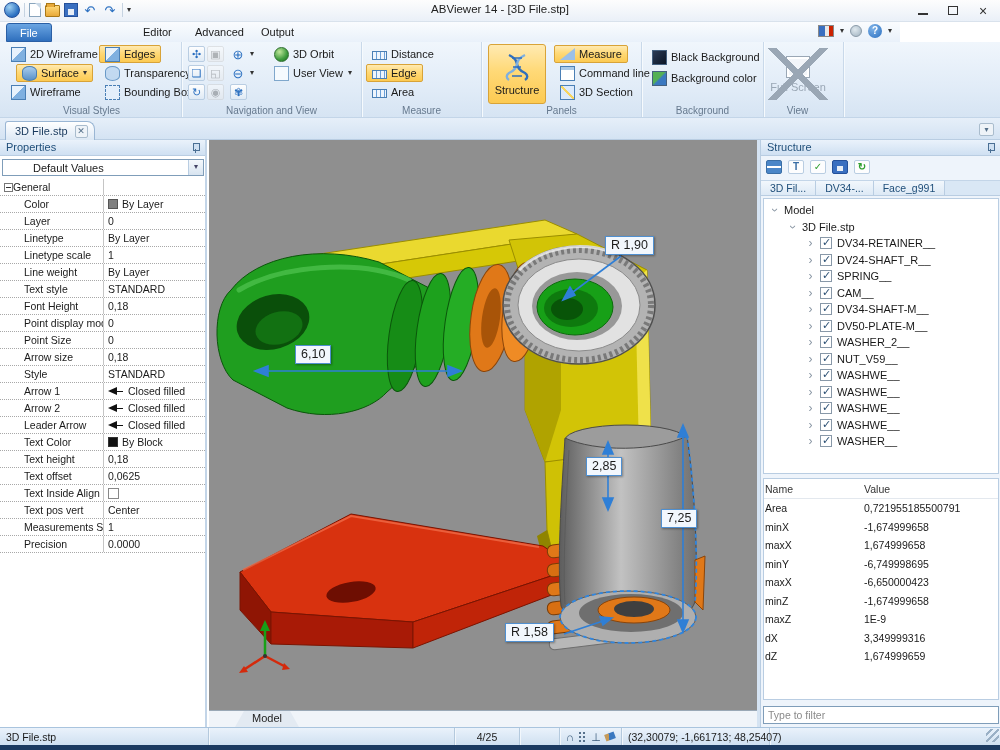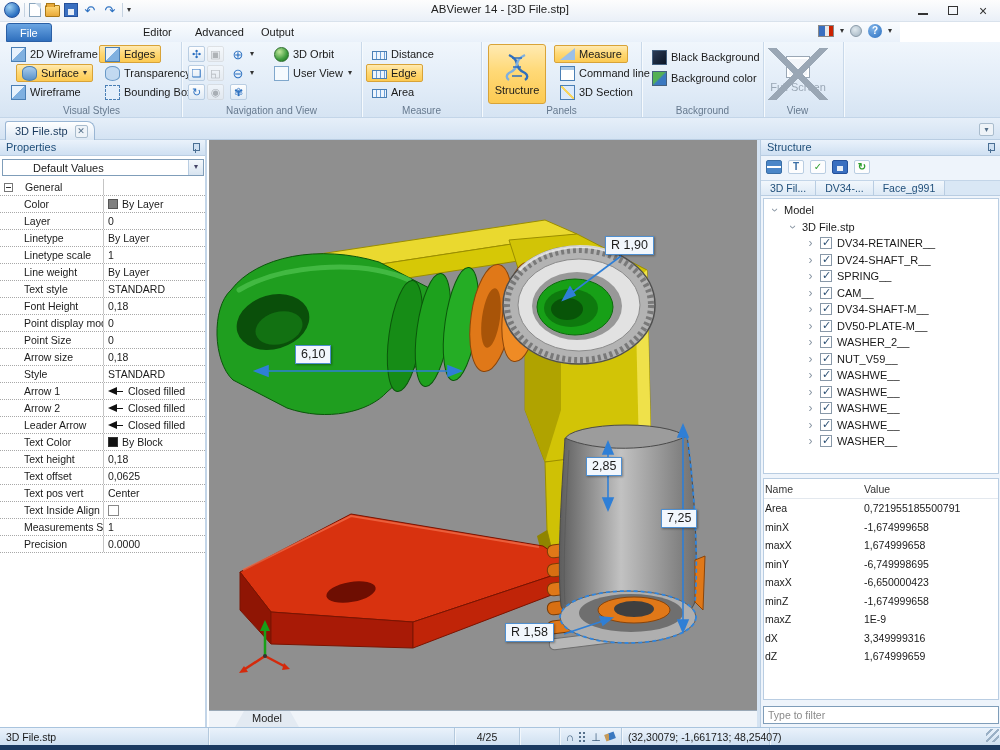--- a/index.html
+++ b/index.html
@@ -106,21 +106,21 @@
   #props { position:absolute; left:0; top:140px; width:207px; height:587px; background:#fff;
     border-right:2px solid #c3d5e8; }
   #props-combo { position:absolute; left:2px; top:19px; width:202px; height:17px; border:1px solid #7f9db9;
     background:#fff; display:flex; align-items:center;padding-left:26px; }
   #props-combo .cval { flex:1; padding-left:4px; }
   .combo-btn { width:15px; height:15px; text-align:center; font-size:8px; line-height:14px; color:#446;
     background:linear-gradient(#f4f8fc,#d8e4f0); border-left:1px solid #b9cde2; }
   #pgrid { position:absolute; left:0; top:39px; width:205px; }
   .prow { display:flex; height:17px; border-bottom:1px dotted #a8a8a8; align-items:center; background:#fff; }
   .prow .plabelc { width:104px; padding-left:24px; overflow:hidden; white-space:nowrap;
-    border-right:1px solid #c5c5c5; display:flex; align-items:center; gap:12px; height:100%; font-size:10.5px; }
+    border-right:1px solid #c5c5c5; display:flex; align-items:center; gap:0; height:100%; font-size:10.5px; }
   .prow .pvaluec { flex:1; padding-left:4px; overflow:hidden; white-space:nowrap; display:flex;
     align-items:center; gap:4px; font-size:10.5px; }
   .prow[data-kind="section"] .plabelc { padding-left:4px; }
   .secbox { display:none; width:9px; height:9px; border:1px solid #777; background:#fff; position:relative; flex:none; }
   .secbox::after { content:""; position:absolute; left:1px; right:1px; top:3px; height:1px; background:#333; }
   .prow[data-kind="section"] .secbox { display:inline-block; }
   .deco { display:none; flex:none; }
   .prow[data-deco="swatch-gray"] .deco { display:inline-block; width:10px; height:10px; background:#808080; border:1px solid #555; }
   .prow[data-deco="swatch-black"] .deco { display:inline-block; width:10px; height:10px; background:#111; border:1px solid #333; }
   .prow[data-deco="checkbox"] .deco { display:inline-block; width:11px; height:11px; background:#fff; border:1px solid #888; }
@@ -559,39 +559,39 @@
         <div class="plabelc">
 
           <span>Text offset</span>
         </div>
         <div class="pvaluec">
 
           <span>0,0625</span>
         </div>
       </div>
 
-      <div class="prow" data-kind="row">
-        <div class="plabelc">
-
-          <span>Text pos vert</span>
-        </div>
-        <div class="pvaluec">
-
-          <span>Center</span>
-        </div>
-      </div>
-
       <div class="prow" data-kind="row" data-deco="checkbox">
         <div class="plabelc">
 
           <span>Text Inside Align</span>
         </div>
         <div class="pvaluec">
           <span class="deco"></span>
           <span></span>
+        </div>
+      </div>
+
+      <div class="prow" data-kind="row">
+        <div class="plabelc">
+
+          <span>Text pos vert</span>
+        </div>
+        <div class="pvaluec">
+
+          <span>Center</span>
         </div>
       </div>
 
       <div class="prow" data-kind="row">
         <div class="plabelc">
 
           <span>Measurements Scale</span>
         </div>
         <div class="pvaluec">
 

